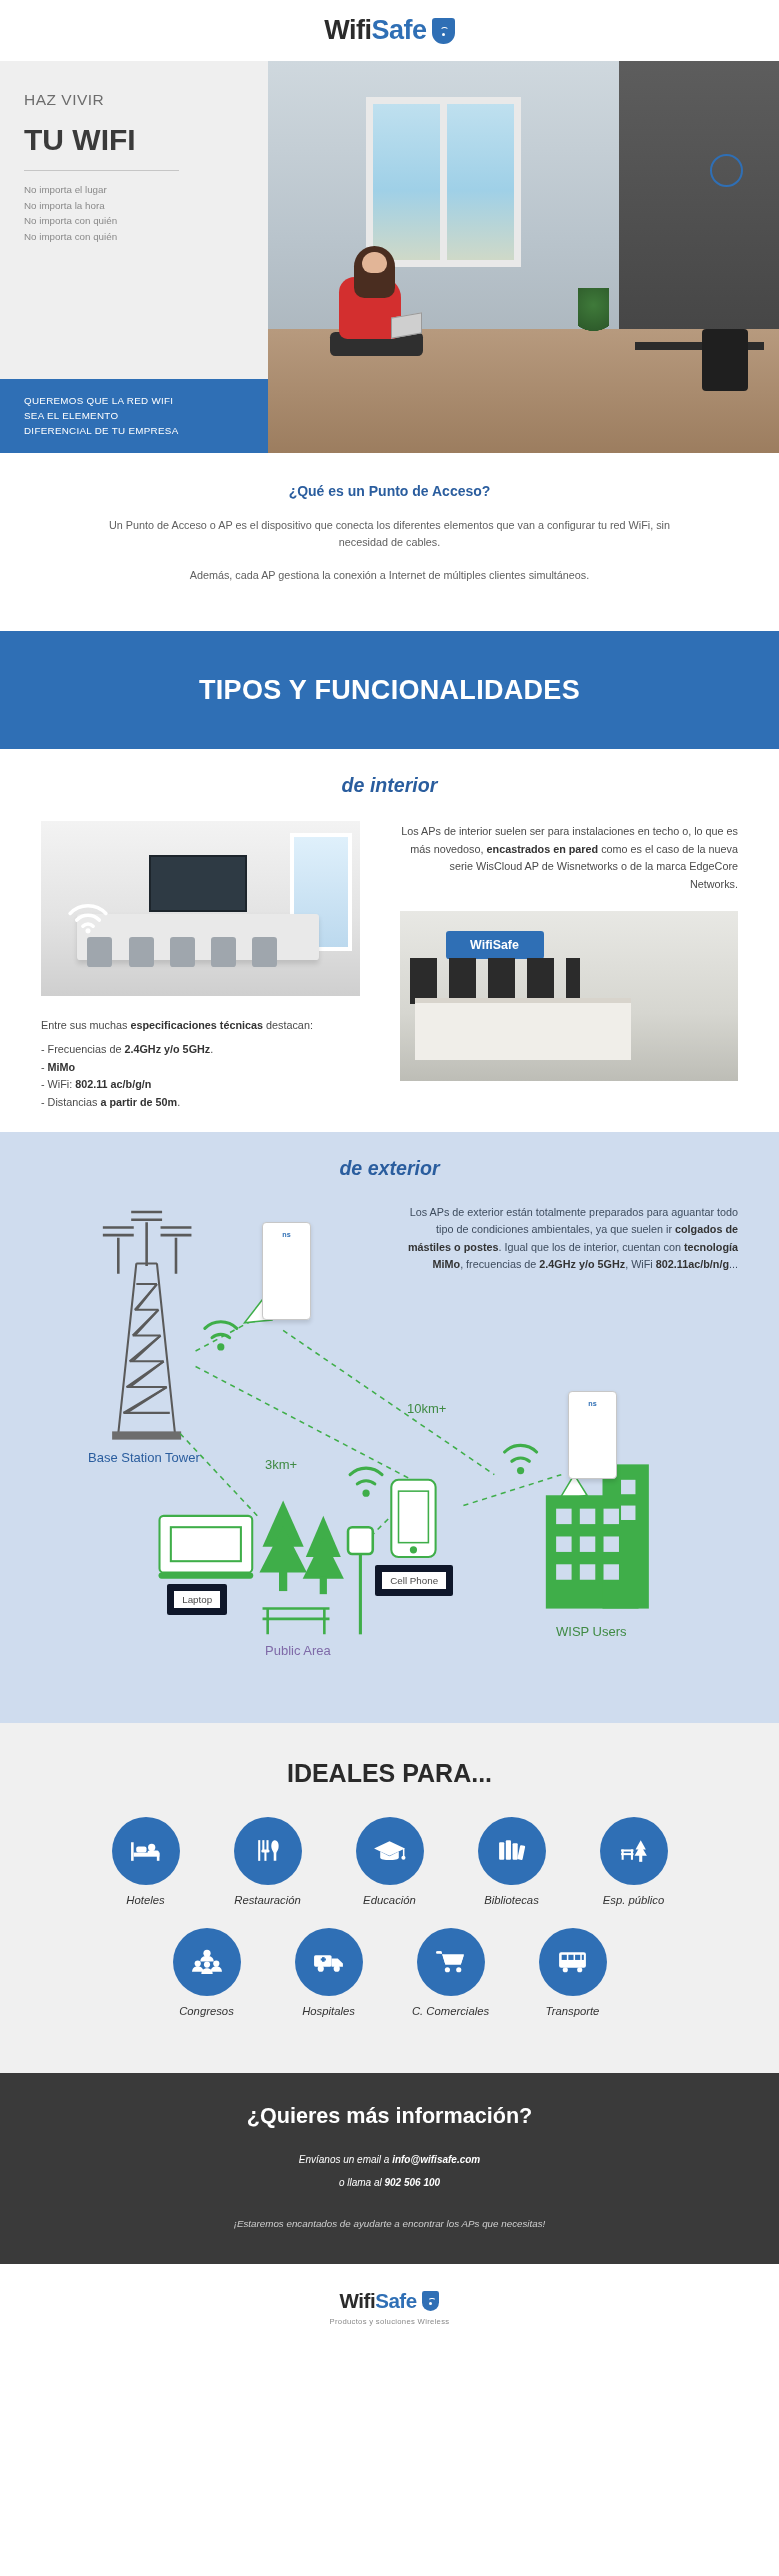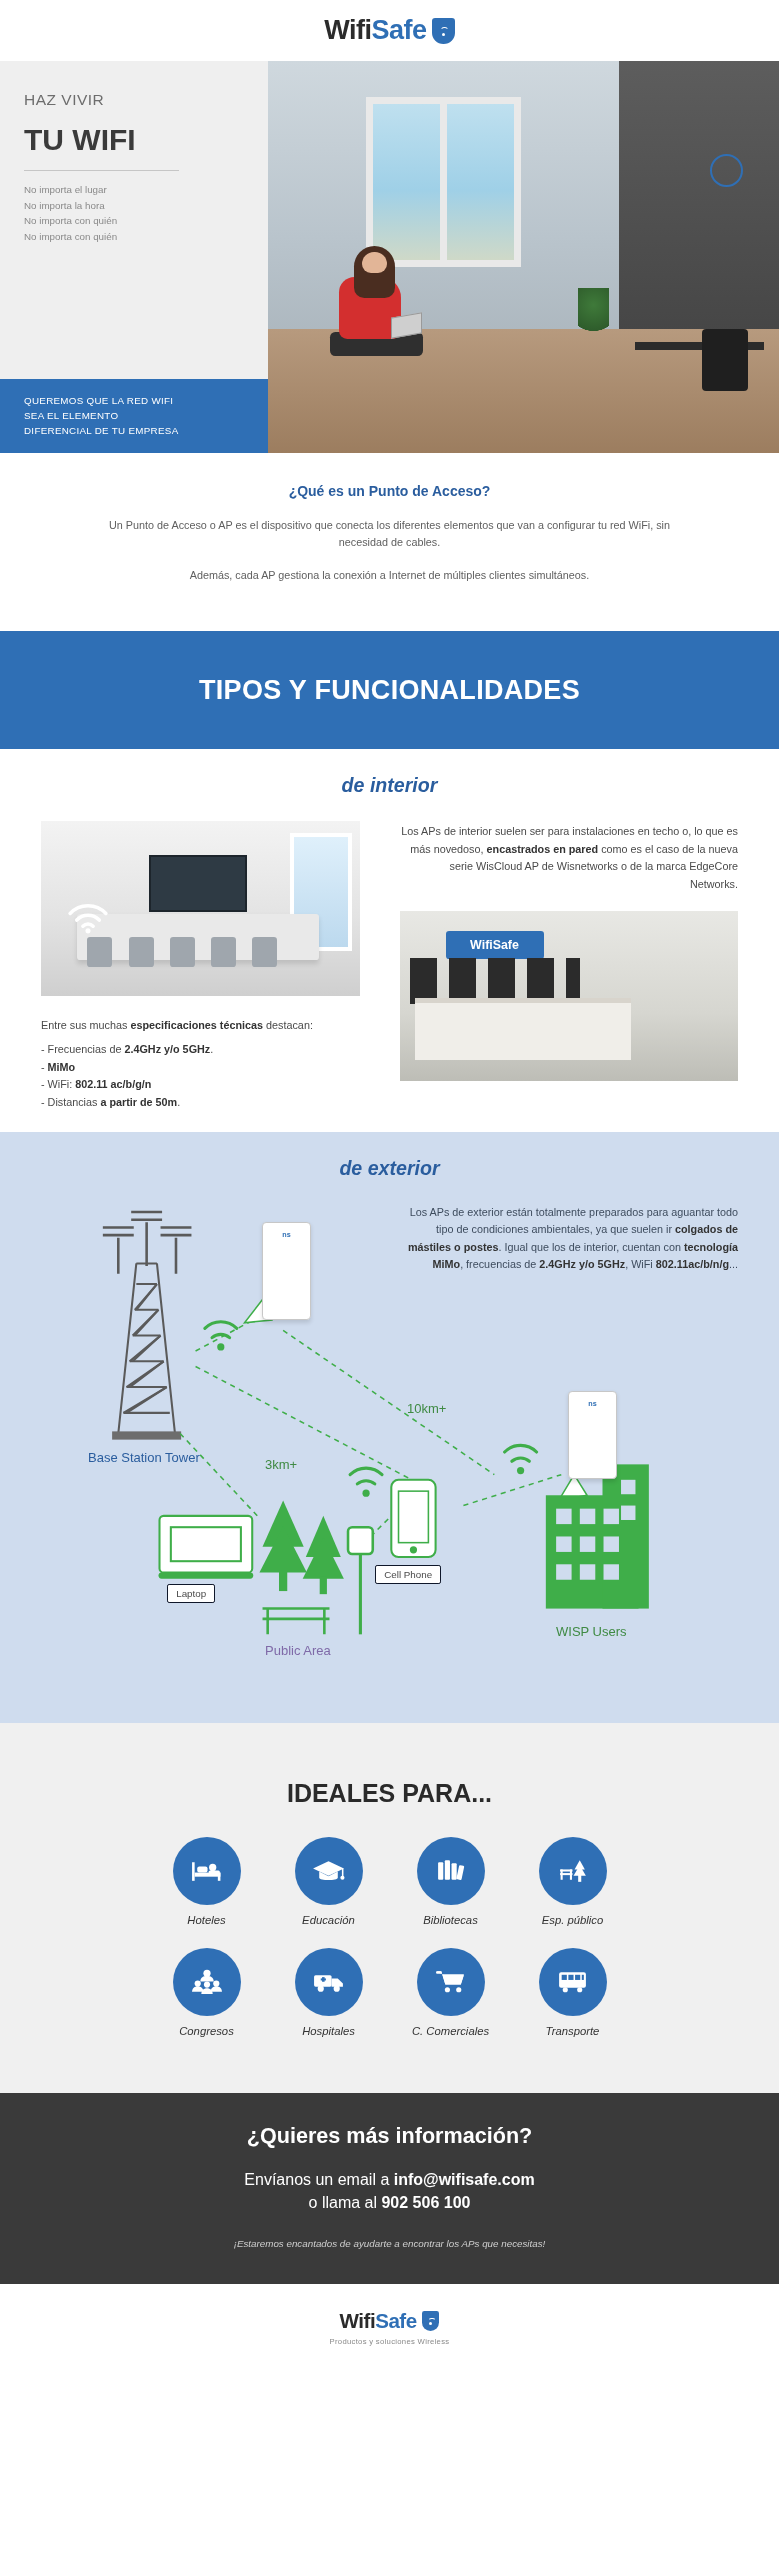--- a/index.html
+++ b/index.html
@@ -335,42 +335,42 @@
   }
   .diagram svg { position: absolute; left: 0; top: 0; }
   .d-label {
     position: absolute;
     color: #2a5d9e;
     font-size: 13px;
   }
   .d-box {
     position: absolute;
     background: #ffffff;
-    border: 1px solid #0f172a;
+    border: 7px solid #0f172a;
     border-radius: 2.1px;
     color: #4a4a4a;
     font-size: 9.8px;
     padding: 3.1px 8.2px;
   }
   .ap-dev {
     position: absolute;
     background: #ffffff;
     border: 1px solid #c7c7c7;
     border-radius: 4.1px;
     box-shadow: 0 2.1px 4.1px rgba(0,0,0,.12);
   }
   .ap-dev .ap-brand {
     color: #2f6fb5; font-size: 7.2px; font-weight: bold;
     text-align:center; margin-top: 7.2px;
   }
 
   
   .sec-ideal {
     background: #f0f0f0;
-    padding: 56px 0 34px 0;
+    padding: 36px 0 34px 0;
     text-align: center;
   }
   .sec-ideal h2 {
     font-size: 25px;
     font-weight: bold;
     color: #2a2a2a;
     margin-bottom: 29px;
   }
   .icon-row {
     display: flex;
@@ -401,22 +401,23 @@
     color: #ffffff;
     text-align: center;
     padding: 30px 0 29px 0;
   }
   .sec-contact h2 {
     font-size: 21.6px;
     font-weight: bold;
     margin-bottom: 19.6px;
   }
   .sec-contact p {
-    font-size: 16px;
+    font-size: 10px;
     line-height: 23px;
+    font-style: italic;
   }
   .sec-contact .small {
     font-size: 9.8px;
     font-style: italic;
     color: #cfcfcf;
     margin-top: 17.5px;
   }
 
   
   .footer {
@@ -669,20 +670,35 @@
                 <rect x="14" y="18" width="20" height="12" rx="4"></rect>
                 <circle cx="44" cy="20" r="7"></circle>
                 <rect x="36" y="26" width="22" height="6" rx="3"></rect>
               </g>
             </svg>
         </div>
         <div class="cap">Hoteles</div>
       </div>
       <div class="icon-cell">
         <div class="circle">
+          <svg width="29" height="29" viewBox="0 0 56 56">
+              <g fill="#fff">
+                <rect x="10" y="8" width="4" height="40"></rect>
+                <rect x="18" y="8" width="4" height="20"></rect>
+                <rect x="26" y="8" width="4" height="20"></rect>
+                <rect x="16" y="26" width="16" height="6" rx="3"></rect>
+                <rect x="22" y="30" width="4" height="18"></rect>
+                <path d="M42 8c6 0 9 8 7 16-1 5-4 6-4 10v14h-5V34c0-4-3-5-4-10-2-8 1-16 6-16z"></path>
+              </g>
+            </svg>
+        </div>
+        <div class="cap">Restauración</div>
+      </div>
+      <div class="icon-cell">
+        <div class="circle">
           <svg width="33" height="27" viewBox="0 0 64 52">
               <g fill="#fff">
                 <path d="M32 8 L62 22 L32 36 L2 22 Z"></path>
                 <path d="M14 28 v12 c0 6 36 6 36 0 V28 l-18 9 z"></path>
                 <rect x="58" y="22" width="3" height="16"></rect>
                 <circle cx="59" cy="40" r="4"></circle>
               </g>
             </svg>
         </div>
         <div class="cap">Educación</div>

